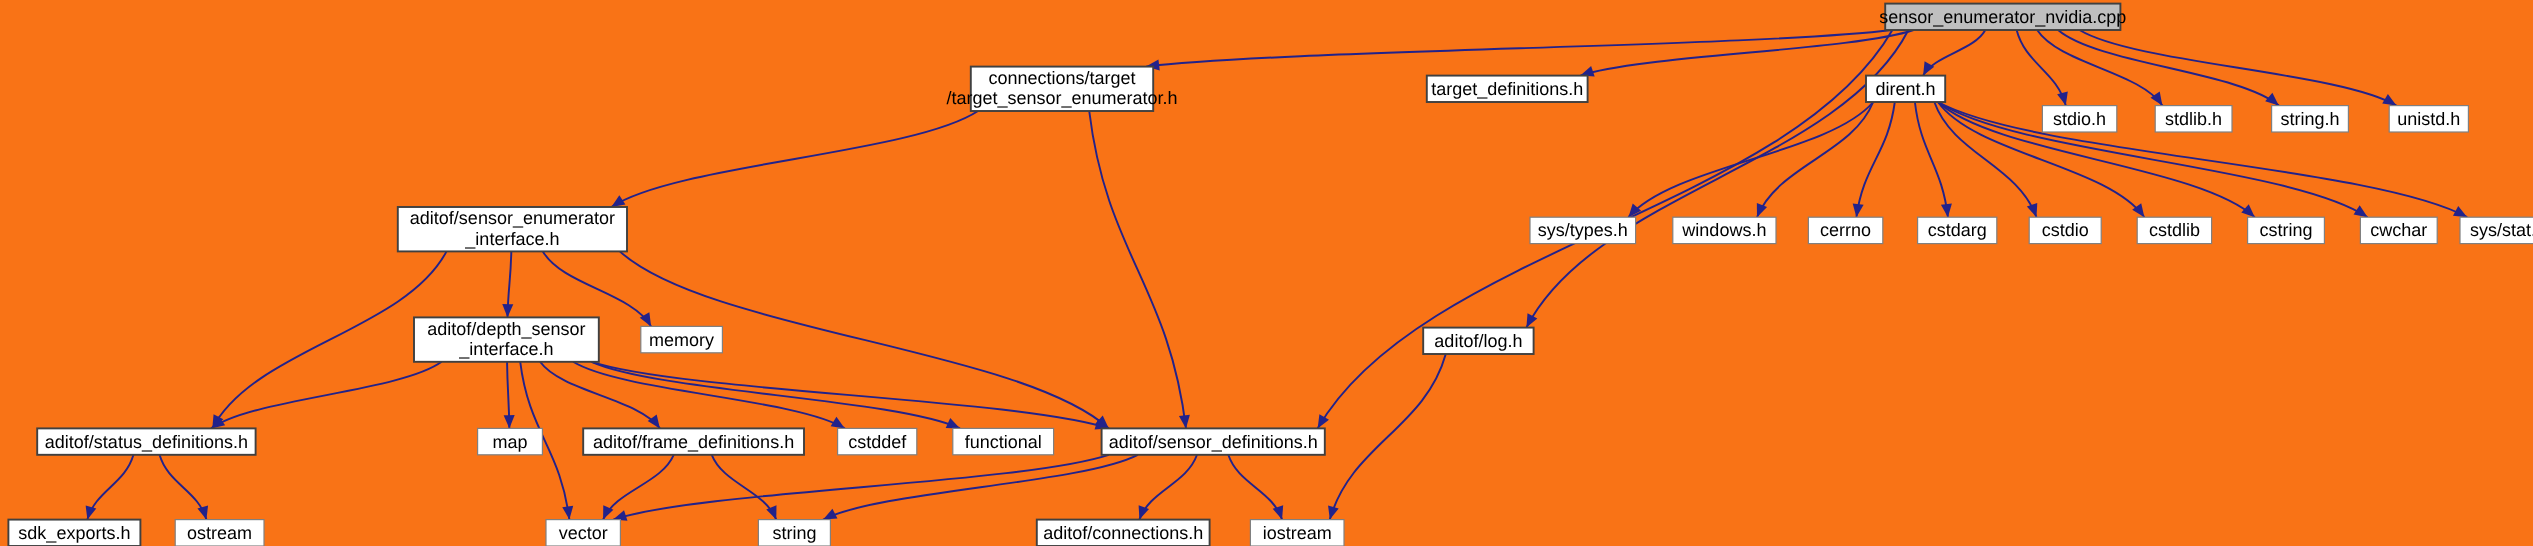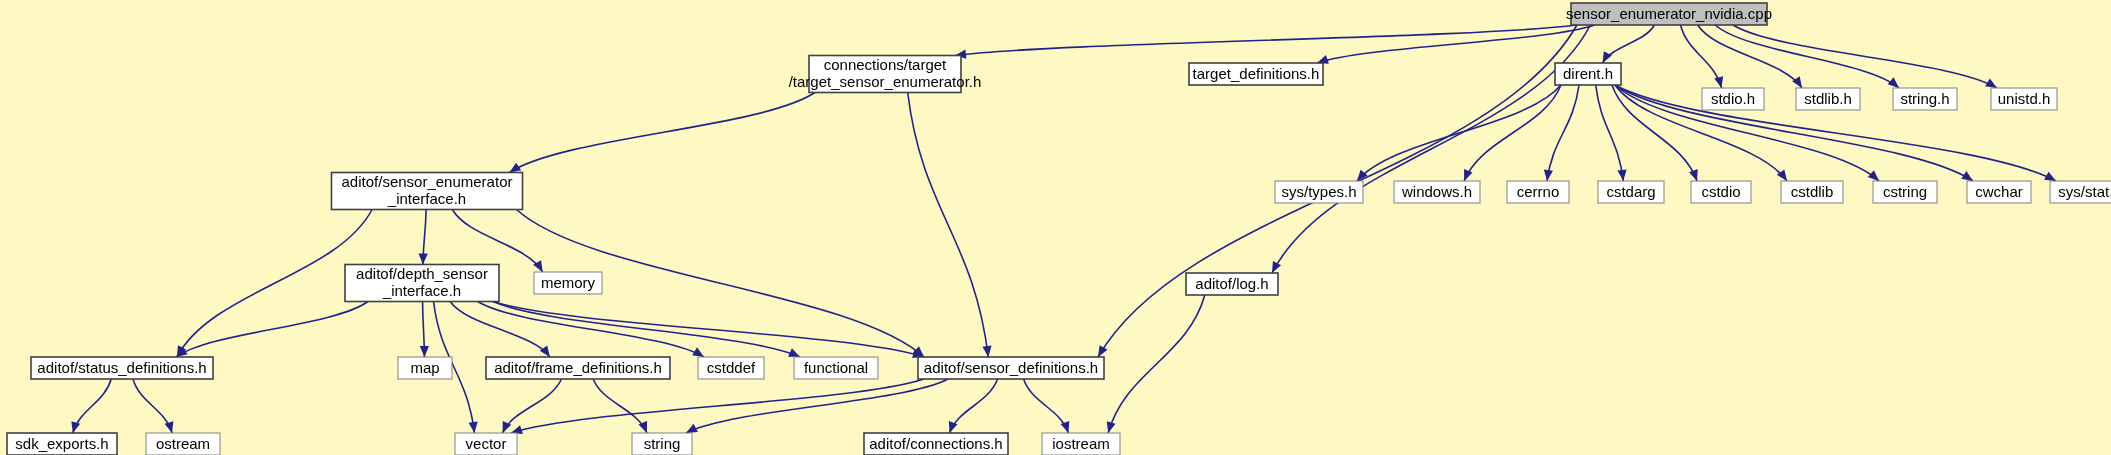--- a/index.html
+++ b/index.html
@@ -8,21 +8,21 @@
     background: #ffffff;
   }
   body {
     font-family: "Liberation Sans", sans-serif;
   }
   #graph-wrap {
     position: relative;
     width: 2111px;
     height: 455px;
     overflow: hidden;
-    background: #fef9c3;
+    background: #f97316;
   }
   svg#dep-graph {
     display: block;
     width: 2111px;
     height: 455px;
   }
   .node-box {
     fill: #ffffff;
     stroke: #808080;
     stroke-width: 1;

